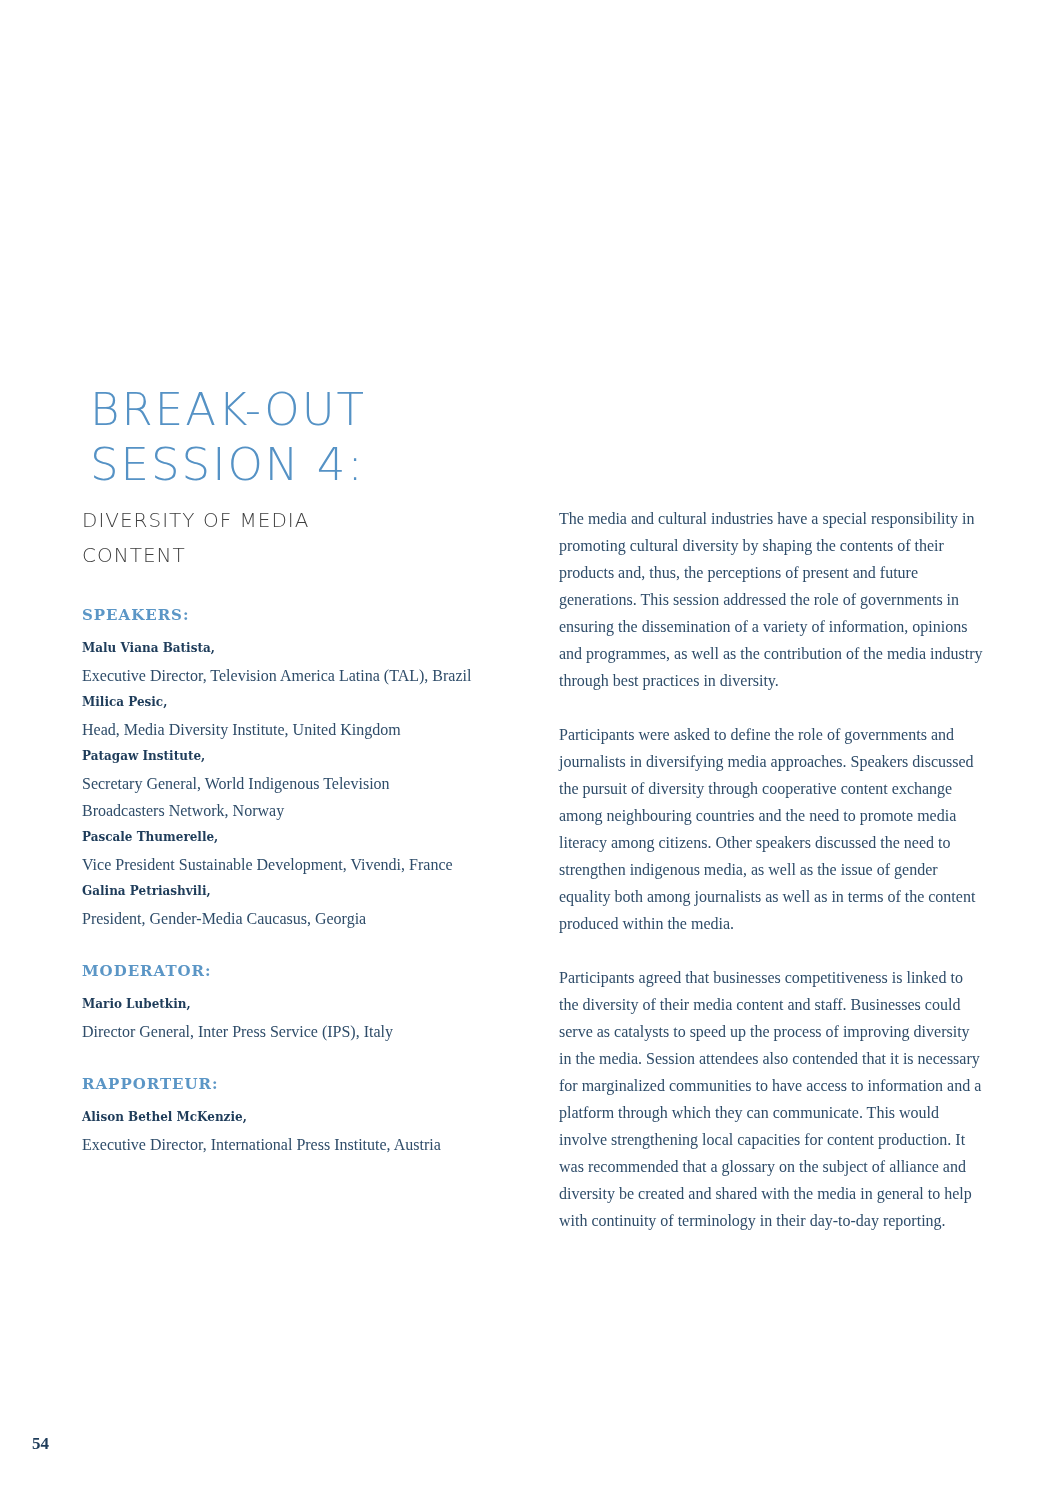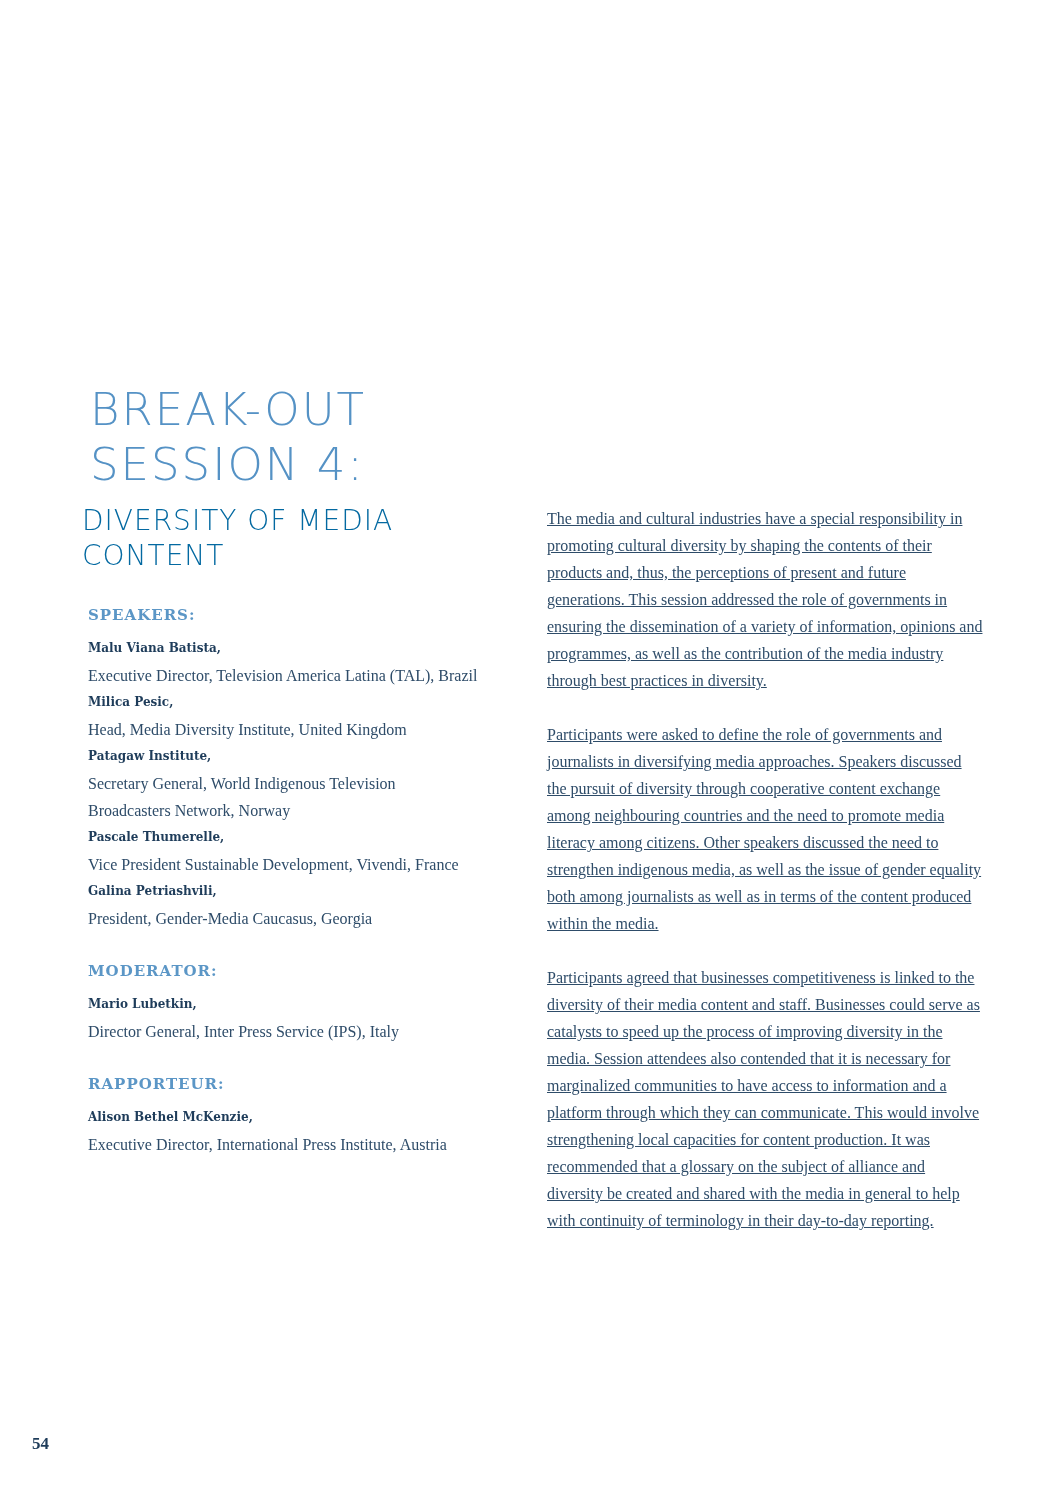--- a/index.html
+++ b/index.html
@@ -30,31 +30,31 @@
   }
   .title-block .line { display: block; }
 
   .subtitle-block {
     position: absolute;
     left: 82px;
     top: 503px;
     margin: 0;
     font-family: "DejaVu Sans", "Liberation Sans", sans-serif;
     font-weight: 200;
-    font-size: 28px;
+    font-size: 20px;
     line-height: 35px;
     letter-spacing: 1px;
-    color: #0369a1;
+    color: #404040;
   }
   .subtitle-block .line { display: block; }
 
   
   .people-panel {
     position: absolute;
-    left: 88px;
+    left: 82px;
     top: 602px;
     width: 460px;
     font-family: "Liberation Serif", serif;
     font-size: 16px;
     line-height: 27px;
     color: #2e4c69;
   }
   .people-panel section { margin: 0; }
   .people-panel section + section { margin-top: 26px; }
   .sec-label {
@@ -83,22 +83,21 @@
     position: absolute;
     left: 543px;
     top: 505px;
     width: 440px;
     font-family: "Liberation Serif", serif;
     font-size: 16px;
     line-height: 27px;
     color: #2e4c69;
   }
   .summary-col p {
-    margin: 0 0 27px 4px;
-    text-decoration: underline;
+    margin: 0 0 27px 16px;
   }
 
   
   .page-number {
     position: absolute;
     left: 32px;
     top: 1434px;
     font-family: "Liberation Serif", serif;
     font-size: 17px;
     color: #1e3c5a;

